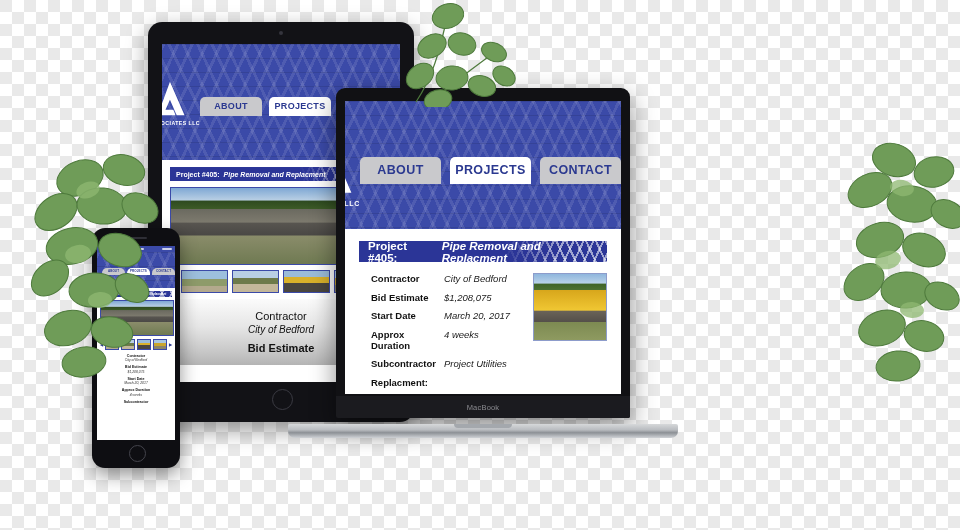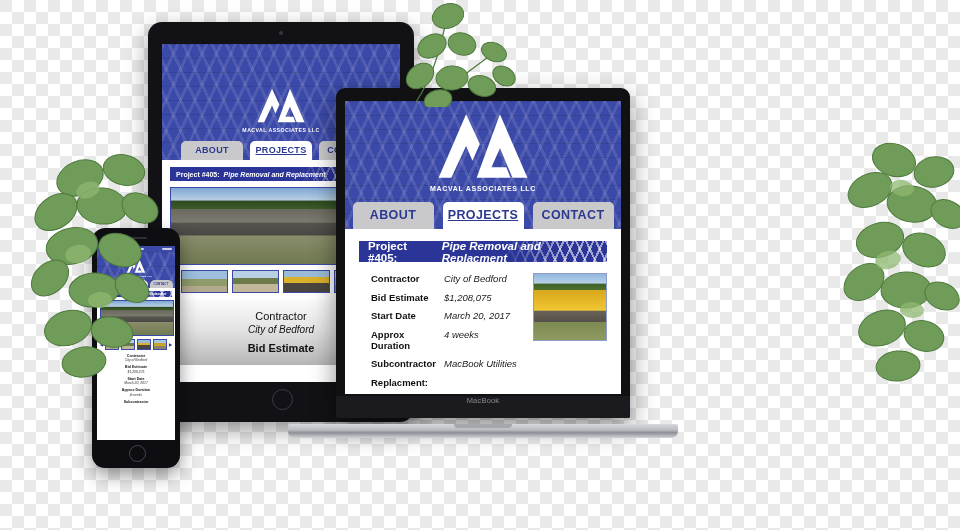--- a/index.html
+++ b/index.html
@@ -42,21 +42,21 @@
   #macbook{position:absolute;left:288px;top:88px;width:390px;height:350px;}
   .mb-lid{
     position:absolute;left:48px;top:0;width:294px;height:330px;
     background:#111114;border-radius:9px 9px 2px 2px;
     box-shadow:0 10px 26px rgba(0,0,0,.45);
   }
   .mb-cam{position:absolute;left:50%;top:6px;width:3px;height:3px;margin-left:-1.5px;
     background:#3a3a42;border-radius:50%;}
   .mb-screen{position:absolute;left:9px;top:13px;right:9px;bottom:24px;background:#fff;overflow:hidden;}
   .mb-chin{position:absolute;left:0;bottom:0;width:100%;height:22px;background:#1b1b1f;
-    border-radius:0 0 2px 2px;display:flex;align-items:flex-start;justify-content:center;}
+    border-radius:0 0 2px 2px;display:flex;align-items:center;justify-content:center;}
   .mb-chin span{color:#8b8b90;font-size:7.5px;letter-spacing:.2px;}
   .mb-base{position:absolute;left:0;bottom:0;width:390px;height:14px;
     background:linear-gradient(to bottom,#d6d8da 0%,#b9bcc0 42%,#8d9196 62%,#cfd2d6 100%);
     border-radius:2px 2px 7px 7px;}
   .mb-notch{position:absolute;left:50%;top:0;width:58px;height:4px;margin-left:-29px;
     background:#a4a8ad;border-radius:0 0 5px 5px;}
 
   
   #tablet{position:absolute;left:148px;top:22px;width:266px;height:400px;
     background:#121216;border-radius:14px;box-shadow:0 8px 22px rgba(0,0,0,.4);}
@@ -70,29 +70,29 @@
     background:#0e0e12;border-radius:13px;box-shadow:0 7px 18px rgba(0,0,0,.42);}
   .ph-speaker{position:absolute;left:50%;top:9px;width:22px;height:2.4px;margin-left:-11px;
     background:#2e2e36;border-radius:2px;}
   .ph-cam{position:absolute;left:27px;top:9.5px;width:2.6px;height:2.6px;background:#2e2e36;border-radius:50%;}
   .ph-screen{position:absolute;left:5px;top:18px;right:5px;bottom:28px;background:#fff;overflow:hidden;}
   .ph-home{position:absolute;left:50%;bottom:6px;width:15px;height:15px;margin-left:-7.5px;
     border:1.2px solid #44444c;border-radius:50%;}
 
   
   .site{position:absolute;inset:0;background:#fff;display:flex;flex-direction:column;}
-  .site-hero{position:relative;flex:0 0 auto;display:flex;flex-direction:column;
+  .site-hero{position:relative;flex:0 0 auto;display:flex;flex-direction:row;
     align-items:center;justify-content:flex-end;}
   .logo-wrap{display:flex;flex-direction:column;align-items:center;}
   .logo-mark{display:block;}
   .logo-text{color:#fff;font-weight:700;text-align:center;white-space:nowrap;}
   .tabs{display:flex;justify-content:center;align-items:flex-end;width:100%;}
   .tab{background:#c9c9cc;color:#2b3990;font-weight:700;text-align:center;
     border-radius:5px 5px 0 0;}
-  .tab.active{background:#fff;text-decoration:underline;}
+  .tab.active{background:#fff;}
   .tab-gap{flex:0 0 auto;}
 
   .site-body{flex:1 1 auto;background:#fff;overflow:hidden;position:relative;}
 
   .proj-banner{position:relative;background:#2b3597;color:#fff;overflow:hidden;display:flex;align-items:center;}
   .proj-banner .pb-pattern{position:absolute;right:0;top:0;height:100%;width:42%;
     background-image:
       repeating-linear-gradient(115deg, rgba(255,255,255,.55) 0 2px, transparent 2px 9px),
       repeating-linear-gradient(-115deg, rgba(255,255,255,.55) 0 2px, transparent 2px 9px);
     -webkit-mask-image:linear-gradient(to right, transparent 0%, #000 55%);
@@ -268,21 +268,21 @@
                   <div class="detail-row">
                     <span class="detail-label">Start Date</span>
                     <span class="detail-value">March 20, 2017</span>
                   </div>
                   <div class="detail-row">
                     <span class="detail-label">Approx Duration</span>
                     <span class="detail-value">4 weeks</span>
                   </div>
                   <div class="detail-row">
                     <span class="detail-label">Subcontractor</span>
-                    <span class="detail-value">MacBook Utilities</span>
+                    <span class="detail-value">Project Utilities</span>
                   </div>
                   <div class="mb-desc">Replacment:</div>
                 </div>
 
                 <div class="mb-photo photo photo-exc"></div>
               </div>
             </div>
           </div>
 
         </div>

